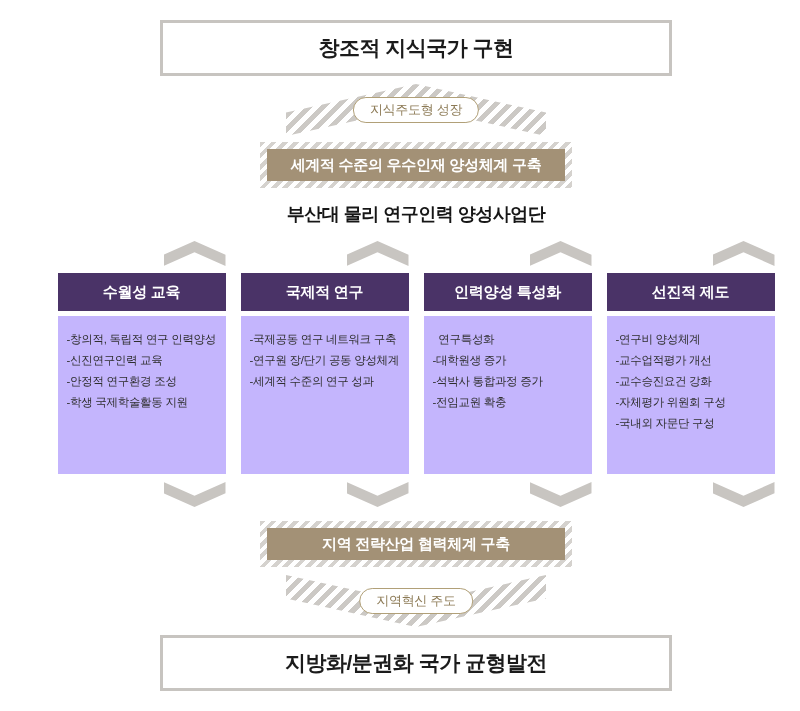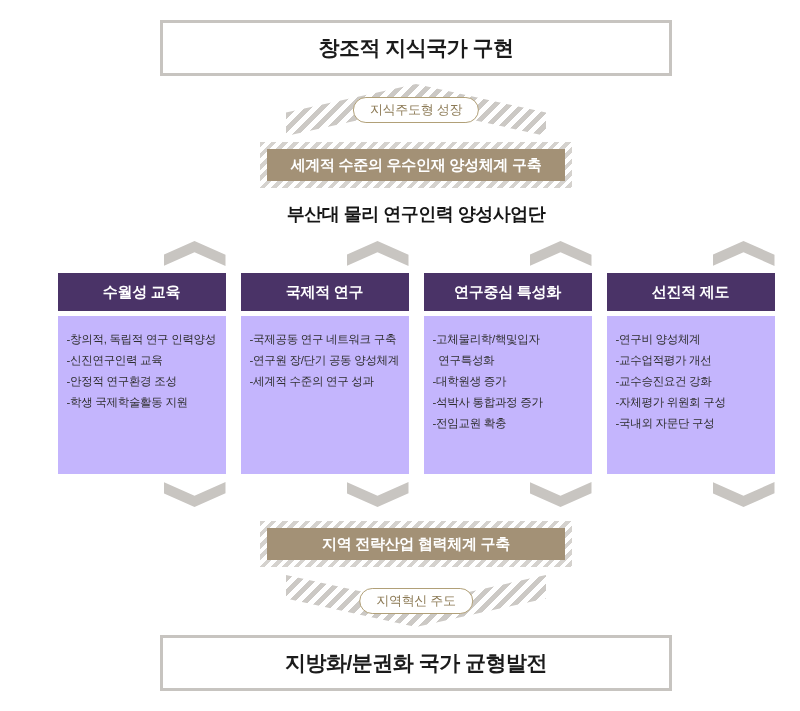--- a/index.html
+++ b/index.html
@@ -104,23 +104,22 @@
       <div class="col-body" data-name="column-items">
         <div class="col-line" data-name="column-item">-국제공동 연구 네트워크 구축</div>
         <div class="col-line" data-name="column-item">-연구원 장/단기 공동 양성체계</div>
         <div class="col-line" data-name="column-item">-세계적 수준의 연구 성과</div>
       </div>
       <div class="col-arrow chev-down" data-name="column-down-arrow-icon"></div>
     </div>
 
     <div class="col" data-name="column-research-specialization">
       <div class="col-arrow chev-up" data-name="column-up-arrow-icon"></div>
-      <div class="col-header" data-name="column-title">연구중심 특성화</div>
+      <div class="col-header" data-name="column-title">인력양성 특성화</div>
       <div class="col-body" data-name="column-items">
-        <div class="col-line" data-name="column-item">-고체물리학/핵및입자</div>
         <div class="col-line" data-name="column-item">  연구특성화</div>
         <div class="col-line" data-name="column-item">-대학원생 증가</div>
         <div class="col-line" data-name="column-item">-석박사 통합과정 증가</div>
         <div class="col-line" data-name="column-item">-전임교원 확충</div>
       </div>
       <div class="col-arrow chev-down" data-name="column-down-arrow-icon"></div>
     </div>
 
     <div class="col" data-name="column-advanced-system">
       <div class="col-arrow chev-up" data-name="column-up-arrow-icon"></div>

